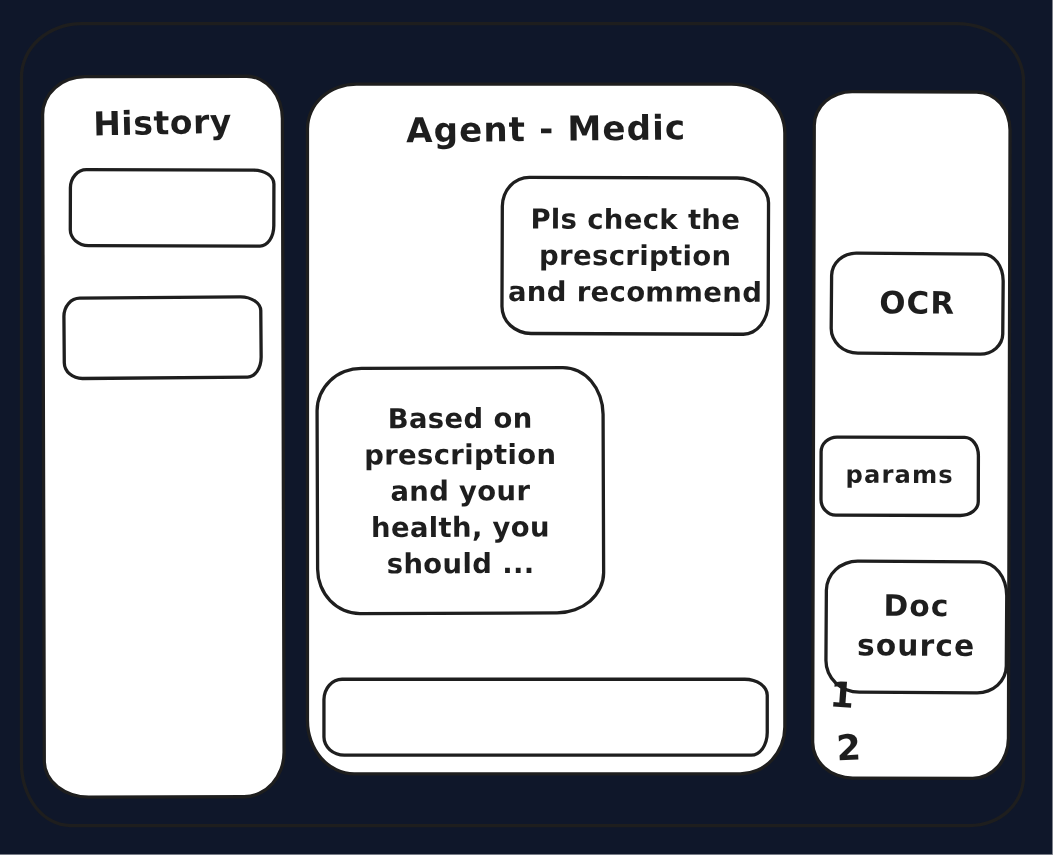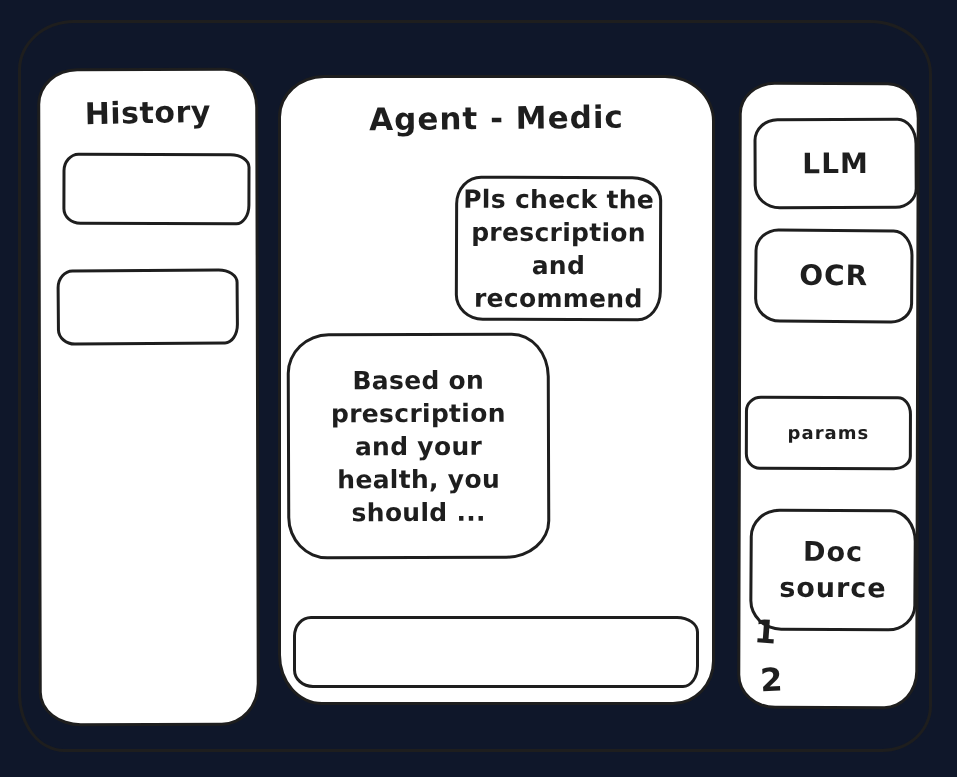--- a/index.html
+++ b/index.html
@@ -80,24 +80,23 @@
     justify-content: center;
     text-align: center;
     font-size: 25px;
     font-weight: 700;
     line-height: 1.32;
     white-space: pre-line;
     letter-spacing: 0.3px;
   }
   .bubble-user {
     left: 174px; top: 82px;
-    width: 207px; height: 145px;
+    width: 245px; height: 145px;
     border-radius: 26px 30px 24px 28px / 28px 24px 30px 26px;
     transform: rotate(0.2deg);
-    margin-top: 16px;
   }
   .bubble-assistant {
     left: 6px; top: 255px;
     width: 263px; height: 226px;
     border-radius: 42px 38px 44px 40px / 40px 44px 38px 42px;
     transform: rotate(-0.2deg);
   }
   .chat-input {
     position: absolute;
     left: 12px; top: 538px;
@@ -132,22 +131,22 @@
     text-align: center;
     font-size: 28px;
     font-weight: 700;
     letter-spacing: 1px;
     white-space: pre-line;
     line-height: 1.35;
     cursor: pointer;
   }
   .tool-llm    { left: 12px; top: 33px;  width: 164px; height: 91px; transform: rotate(-0.4deg); }
   .tool-ocr    { left: 13px; top: 144px; width: 159px; height: 94px; transform: rotate(0.3deg); }
-  .tool-params { left: 4px;  top: 311px; width: 167px; height: 74px;
-                 border-radius: 16px 14px 18px 15px / 15px 18px 14px 16px; font-size: 18px; }
+  .tool-params { left: 4px;  top: 311px; width: 146px; height: 74px;
+                 border-radius: 16px 14px 18px 15px / 15px 18px 14px 16px; font-size: 22px; }
   .tool-doc    { left: 9px;  top: 424px; width: 167px; height: 122px;
                  border-radius: 30px 26px 28px 32px / 28px 32px 26px 30px; font-size: 27px;
                  transform: rotate(0.2deg); }
   .step-label {
     position: absolute;
     font-size: 32px;
     font-weight: 700;
   }
   .step-1 { left: 14px; top: 528px; transform: rotate(4deg); }
   .step-2 { left: 20px; top: 576px; transform: rotate(-3deg); }
@@ -171,21 +170,20 @@
 and recommend</div>
       <div class="bubble bubble-assistant">Based on
 prescription
 and your
 health, you
 should ...</div>
       <input class="chat-input" type="text" value="" style="">
     </div>
 
     <div class="panel sidebar-right">
-      <div class="tool tool-llm">LLM</div>
       <div class="tool tool-ocr">OCR</div>
       <div class="tool tool-params">params</div>
       <div class="tool tool-doc">Doc
 source</div>
       <div class="step-label step-1">1</div>
       <div class="step-label step-2">2</div>
     </div>
 
   </div>
 </div>

